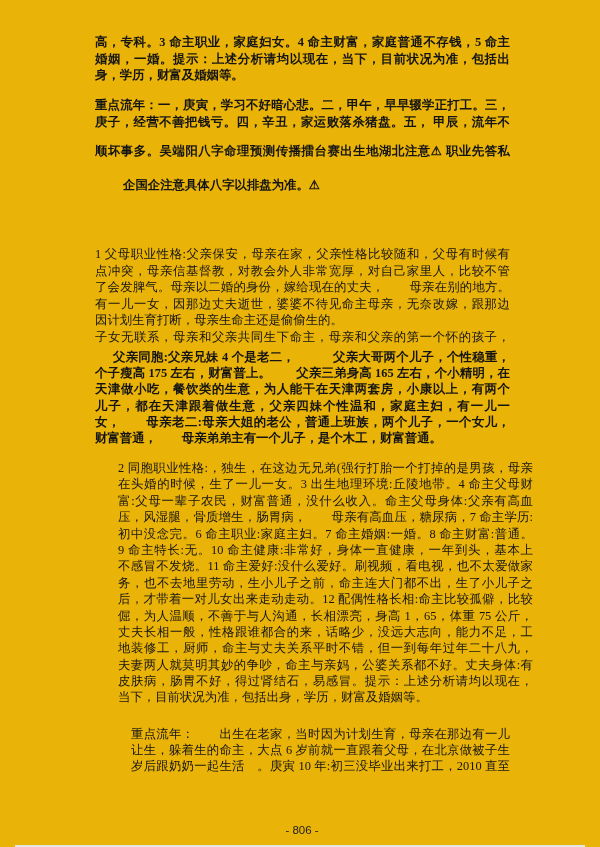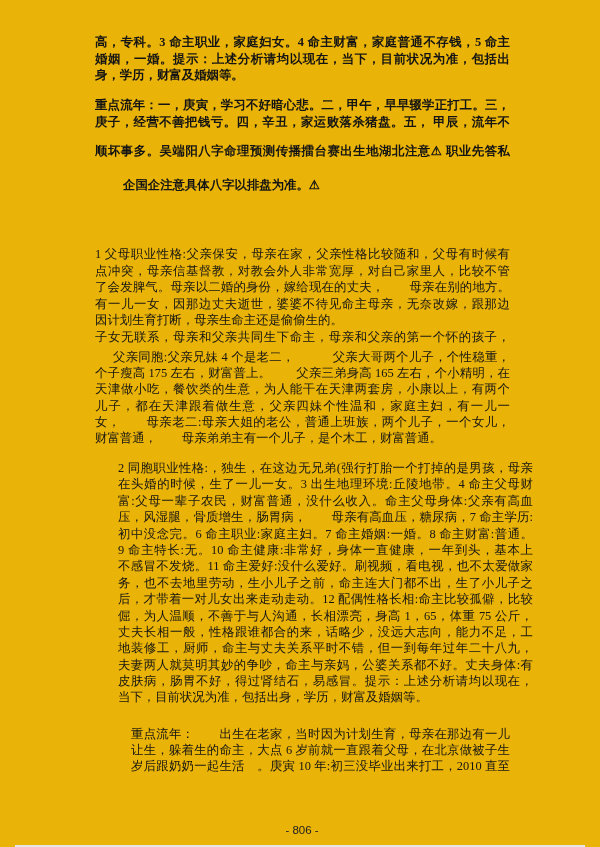--- a/index.html
+++ b/index.html
@@ -27,21 +27,21 @@
     text-align-last: justify;
   }
   .line.last { text-align: left; text-align-last: left; }
   .line.indent { text-indent: 18px; }
 
   #p0 { top: 34px; }   #p0 .line { height: 16.5px; line-height: 16.5px; }
   #p1 { top: 96.5px; } #p1 .line { height: 17px; line-height: 17px; }
   #p1 .line.tall { margin-top: 12px; font-family: Liberation Serif, serif; }
   #p2 { top: 177px; }  #p2 .line { height: 17px; line-height: 17px; margin-left: 28px; }
   #p3 { top: 226px; margin-top: 20px; } #p3 .line { height: 16.6px; line-height: 16.6px; }
-  #p4 { top: 349px; }  #p4 .line { height: 16.2px; line-height: 16.2px; }
+  #p4 { top: 349px; }  #p4 .line { height: 16.2px; line-height: 16.2px; font-weight: bold; }
   #p5 { top: 460px; margin-left: 23px; }  #p5 .line { height: 16.4px; line-height: 16.4px; }
   #p6 { top: 727px; }  #p6 .line { height: 15.8px; line-height: 15.8px; margin-left: 36px; }
 
   .page-number {
     position: absolute;
     top: 822px;
     left: 0;
     width: 604px;
     text-align: center;
     font-family: "Liberation Sans", "DejaVu Sans", sans-serif;

